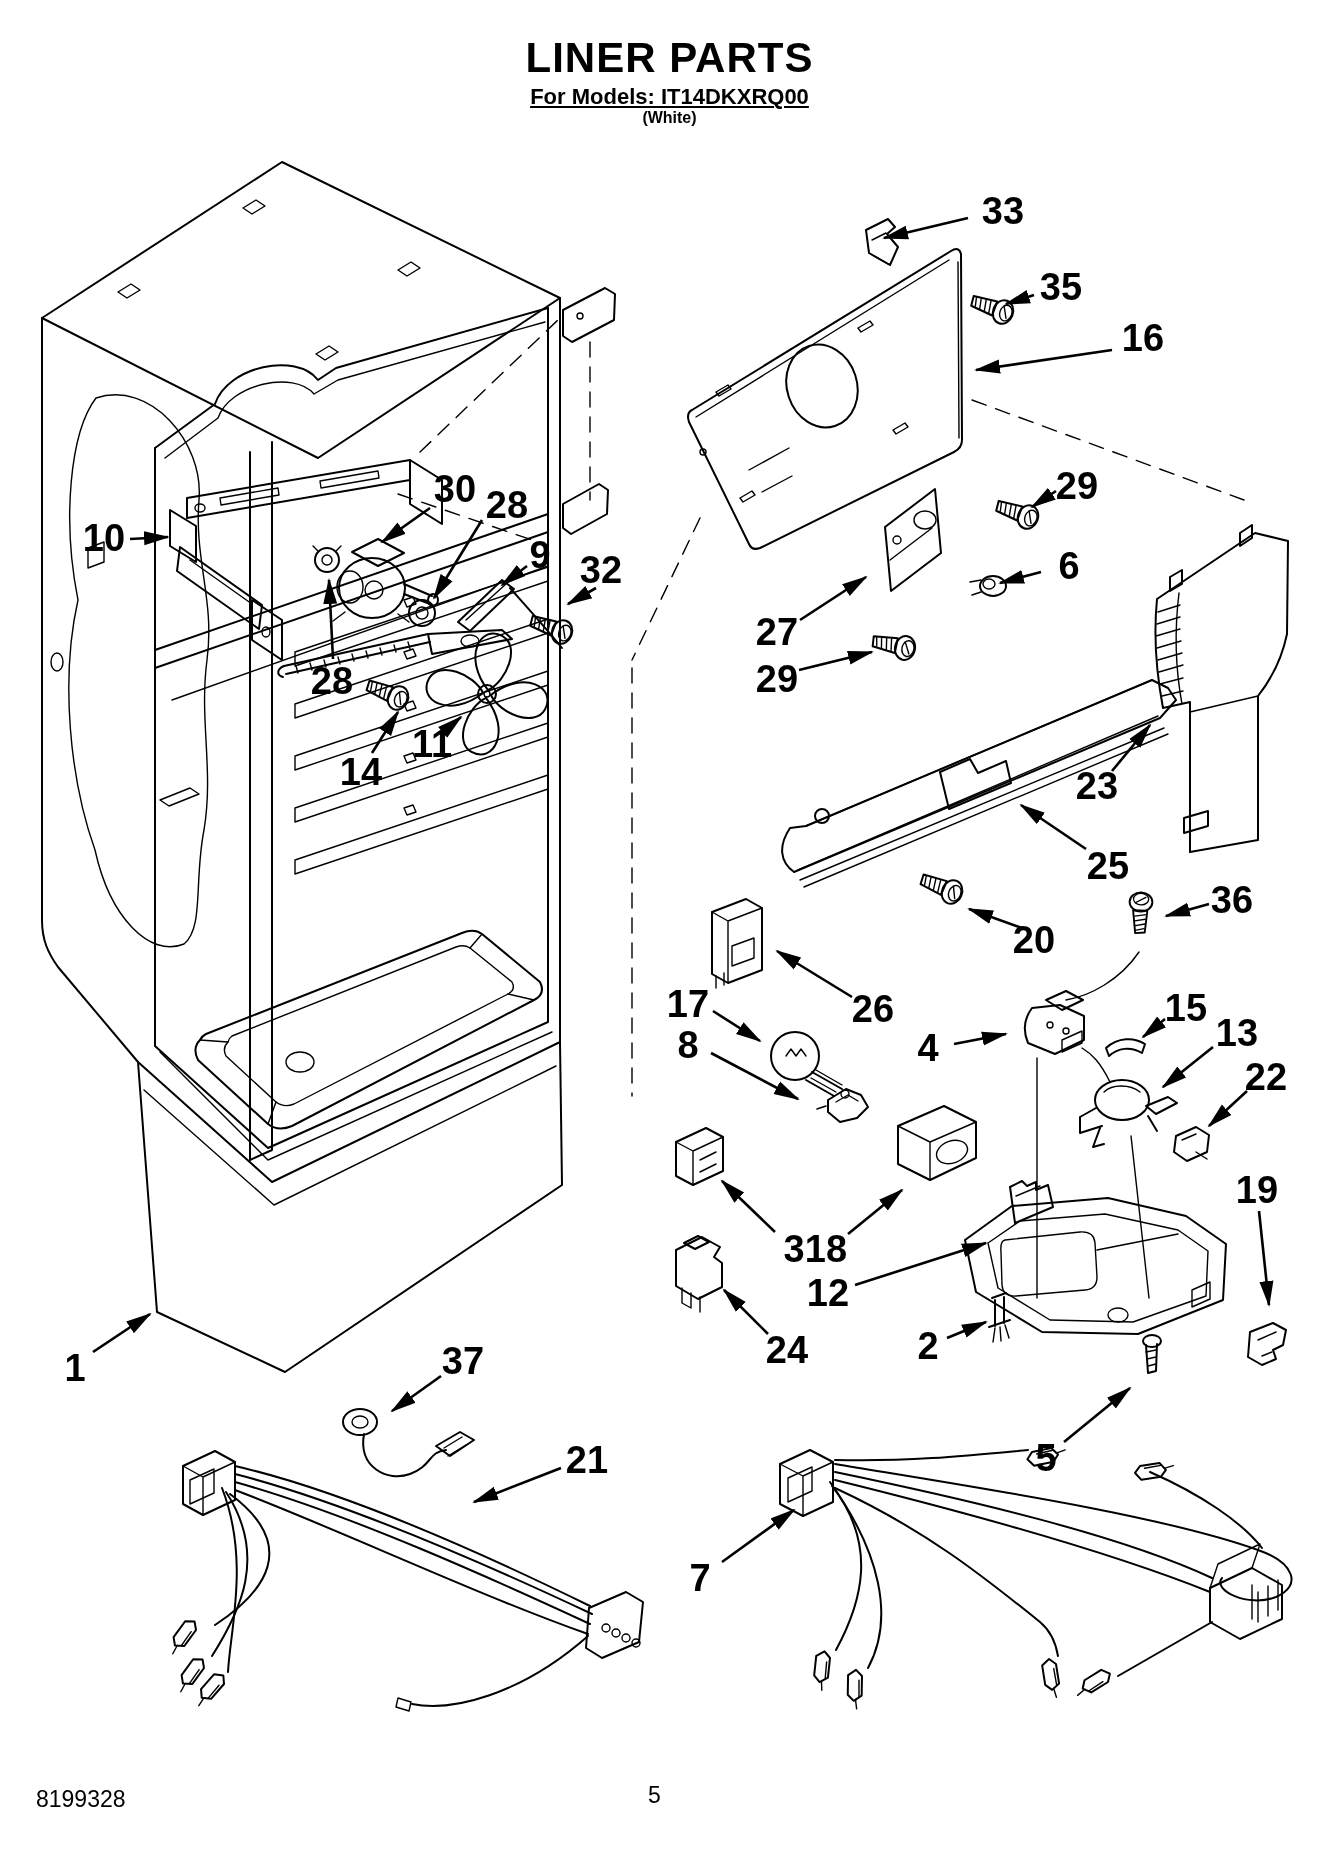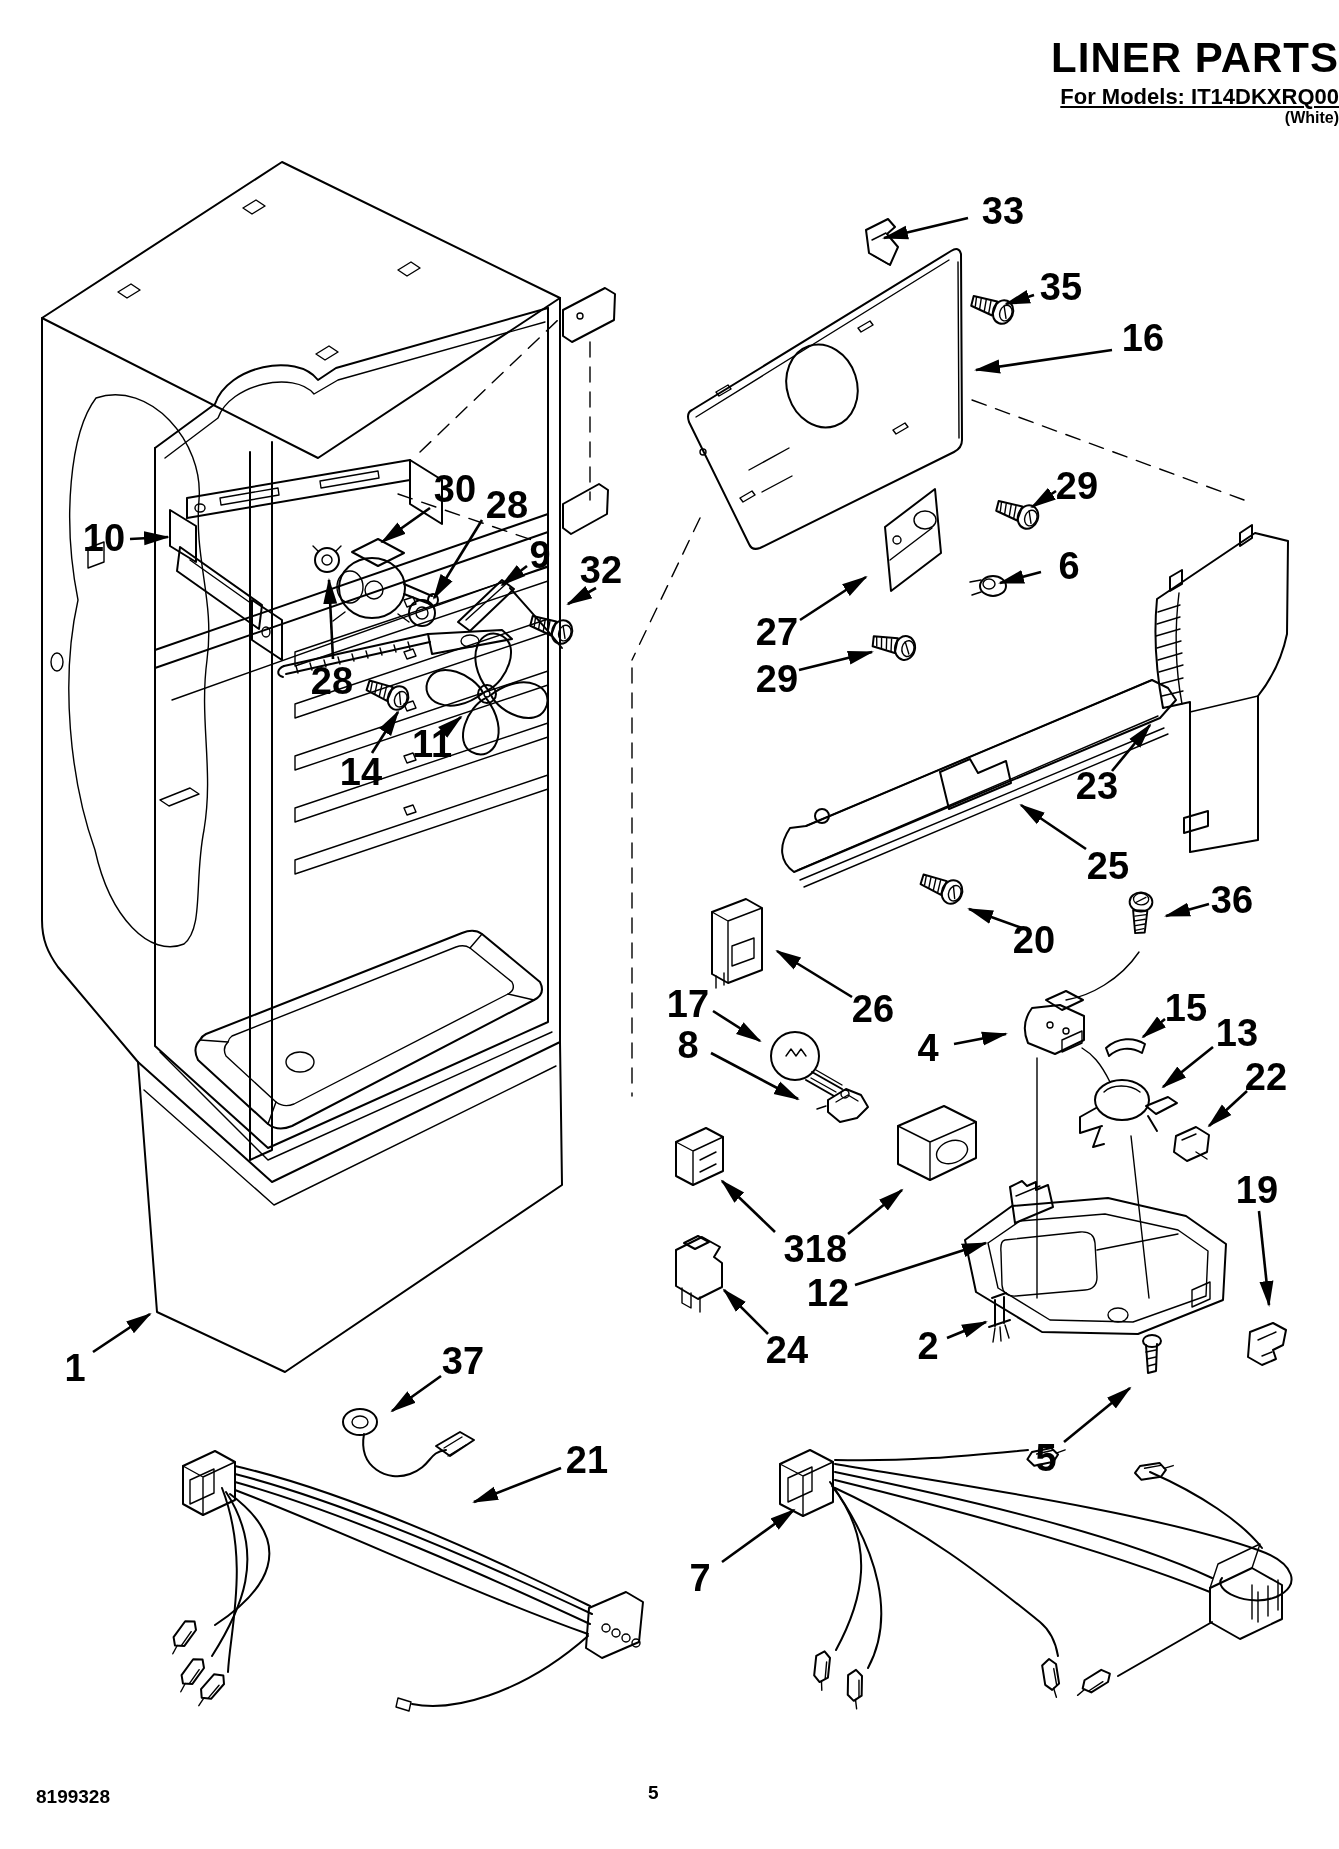--- a/index.html
+++ b/index.html
@@ -1,22 +1,22 @@
 <!DOCTYPE html>
 <html><head>
 <meta charset="utf-8">
 <style>
   html,body{margin:0;padding:0;background:#fff;}
   body{width:1339px;height:1849px;position:relative;overflow:hidden;
        font-family:"Liberation Sans",sans-serif;color:#000;}
-  .hdr{position:absolute;left:0;width:100%;text-align:right;white-space:nowrap;}
+  .hdr{position:absolute;left:0;width:100%;text-align:center;white-space:nowrap;}
   .title{top:34px;font-weight:700;font-size:42px;letter-spacing:1px;}
   .models{top:84px;font-weight:700;font-size:22px;text-decoration:underline;}
   .finish{top:109px;font-weight:700;font-size:16px;}
-  .ftr{position:absolute;font-size:19px;font-weight:700;}
+  .ftr{position:absolute;font-size:23px;font-weight:400;}
   .doc{left:36px;top:1786px;}
   .page{left:648px;top:1782px;}
   svg{position:absolute;left:0;top:0;}
   .ln{stroke:#000;stroke-width:2;fill:none;stroke-linecap:round;stroke-linejoin:round;}
   .thin{stroke-width:1.4;}
   .dash{stroke-dasharray:15 10;}
   .callout-label{font-family:"Liberation Sans",sans-serif;font-weight:700;font-size:38px;
        fill:#000;text-anchor:middle;dominant-baseline:central;}
   .callout-arrow{stroke:#000;stroke-width:2.6;fill:none;}
 </style>

